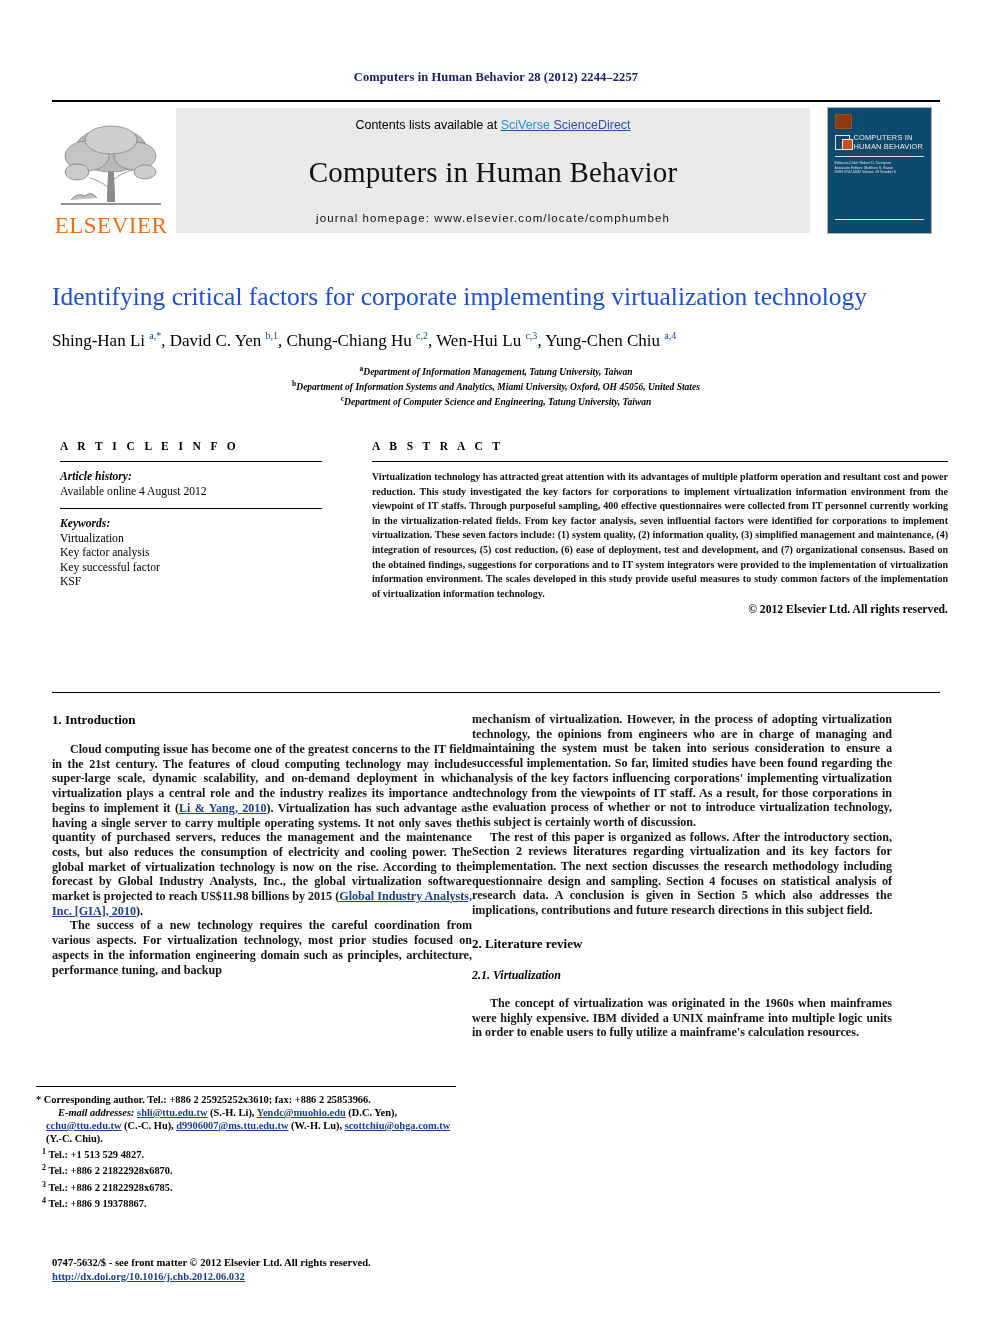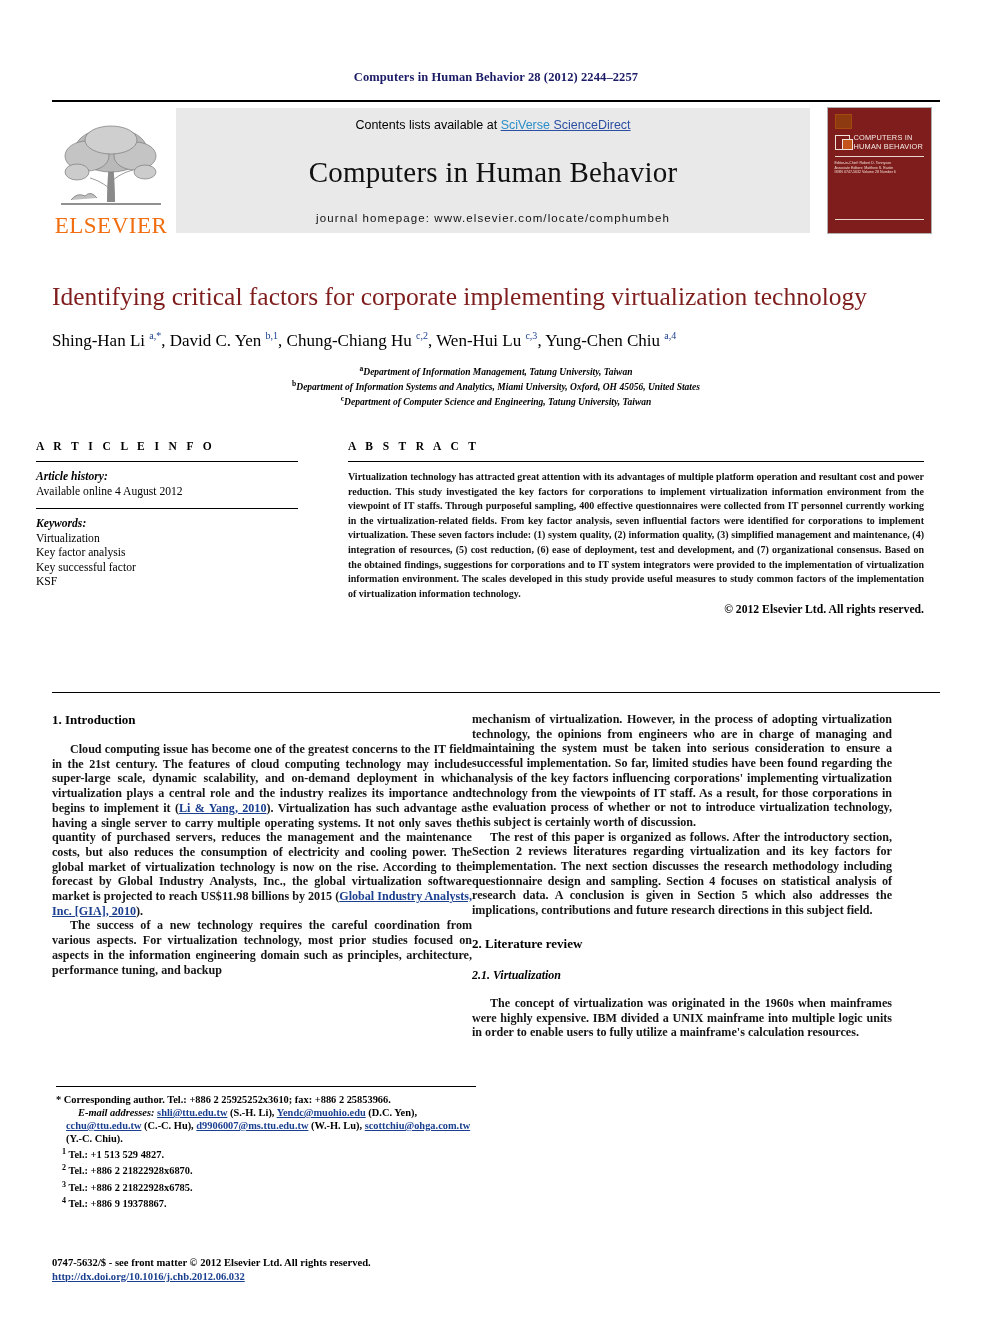--- a/index.html
+++ b/index.html
@@ -100,21 +100,21 @@
   .banner-right {
     flex: 0 0 122px;
     width: 122px;
     display: flex;
     align-items: center;
     justify-content: center;
   }
   .cover {
     width: 105px;
     height: 127px;
-    background: #7f1d1d;
+    background: #0c4a6e;
     border: 1px solid #b0b0b0;
     position: relative;
     box-sizing: border-box;
     padding: 6px 7px;
   }
   .cover .cov-sq {
     width: 15px; height: 13px; background: #8d3a11; margin-bottom: 5px;
     border: 1px solid #a5490f;
   }
   .cover .cov-row { display: flex; align-items: flex-start; gap: 4px; }
@@ -124,36 +124,36 @@
   .cover .cov-rule { height:1px; background:#e8d7cc; margin:5px 0 4px 0; }
   .cover .cov-sub { font-size: 3.6px; line-height: 4.6px; color:#f0ddd2; font-family:"Liberation Sans", sans-serif;}
   .cover .cov-bottomrule { position:absolute; left:7px; right:7px; bottom: 13px; height:1px; background:#e8d7cc; }
 
   
   .title-block { position: absolute; left: 52px; top: 282px; width: 888px; }
   .paper-title {
     font-family: "Liberation Serif", serif;
     font-size: 25.5px;
     line-height: 30px;
-    color: #7f1d1d;
+    color: #1d4ed8;
     margin: 0 0 14px 0;
     font-weight: normal;
   }
   .authors {
     font-family: "Liberation Serif", serif;
     font-size: 17px;
     line-height: 20px;
     margin: 0 0 12px 0;
   }
   .authors sup { font-size: 10px; color: #1a3f8f; vertical-align: super; }
   .affils { font-size: 9.5px; line-height: 12.2px; font-style: italic; font-weight: bold; color:#000;text-align:center; }
   .affils sup { font-style: normal; font-size: 7.5px; vertical-align: super; }
 
   
-  .info-area { position: absolute; left: 36px; top: 440px; width: 888px; display: flex; }
+  .info-area { position: absolute; left: 60px; top: 440px; width: 888px; display: flex; }
   .col-info { width: 262px; flex: 0 0 262px; }
   .col-abstract { flex: 1 1 auto; margin-left: 50px; }
   .secthead {
     font-family: "Liberation Serif", serif;
     font-weight: bold;
     font-size: 11.5px;
     letter-spacing: 3.4px;
     margin-bottom: 9px;
   }
   .hr-thin { border-top: 1px solid #000; margin: 0 0 8px 0; }
@@ -184,21 +184,21 @@
     font-weight: bold;
     color: #141414;
   }
   .para + .para { margin-top: 0; }
   .ref { color: #1a3f8f; }
   .gap-top { margin-top: 18px; }
 
   
   .footnotes {
     position: absolute;
-    left: 56px;
+    left: 36px;
     top: 1086px;
     width: 420px;
     border-top: 1px solid #000;
     padding-top: 6px;
     font-size: 10.4px;
     line-height: 13px;
     font-weight: bold;
   }
   .fn { margin: 0 0 0 0; text-indent: -10px; padding-left: 10px; }
   .fn .mail { color: #1a3f8f; }

